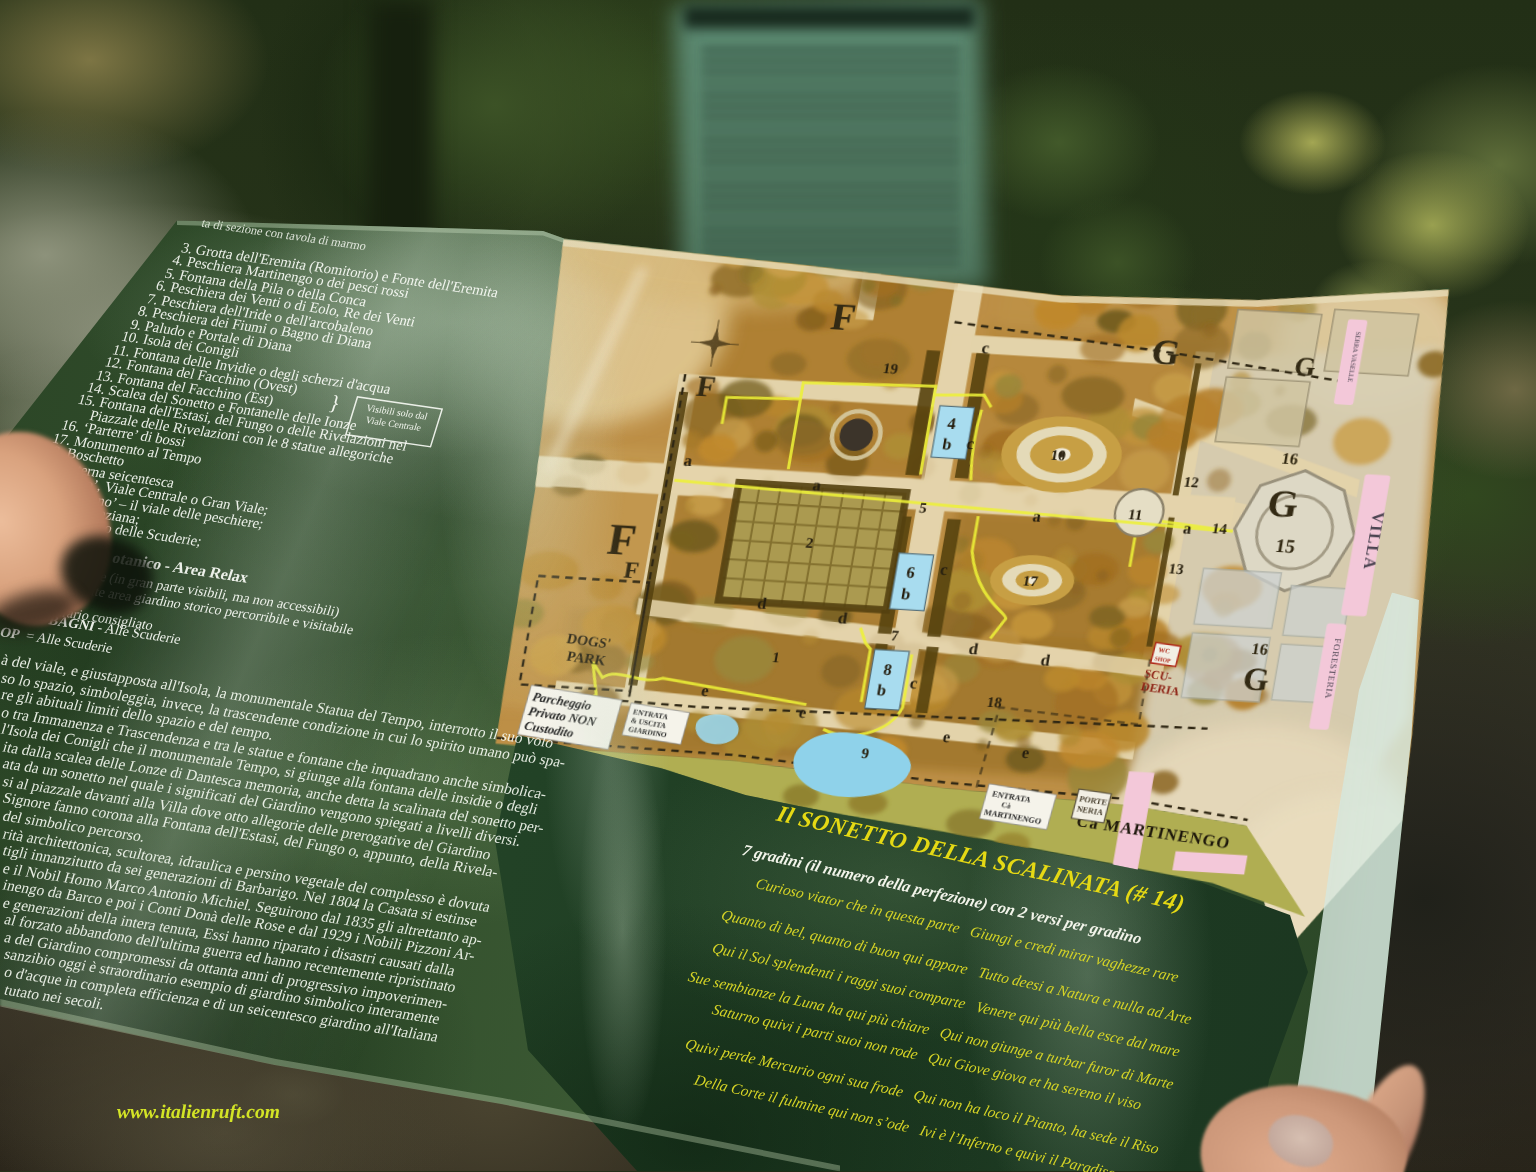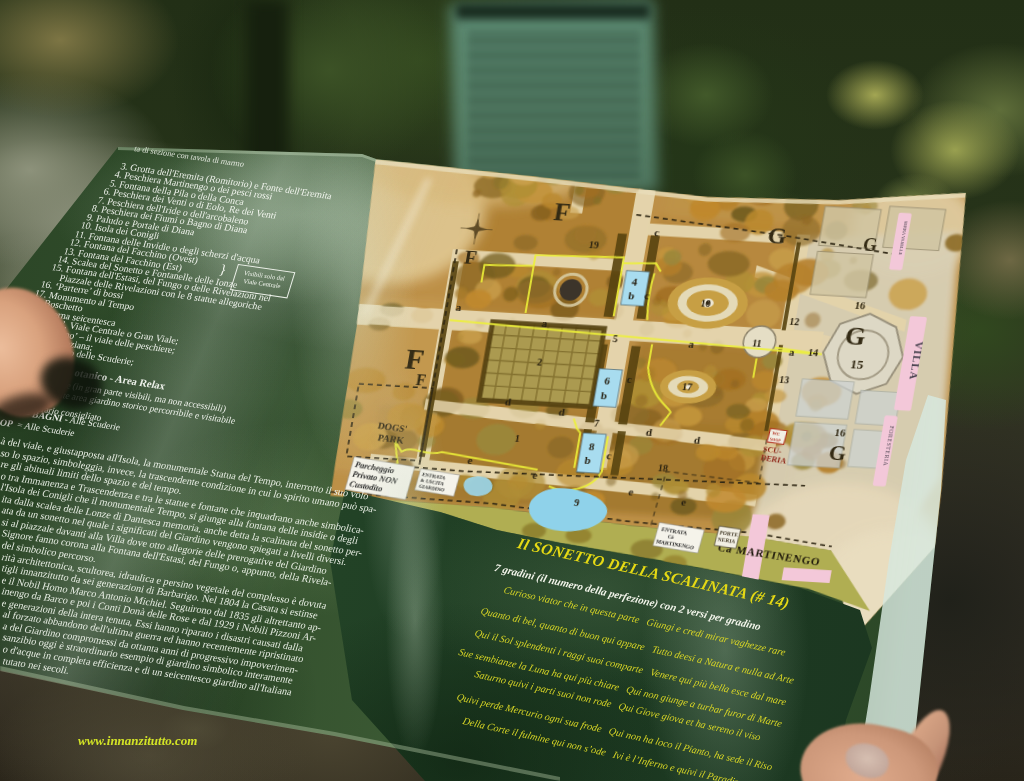--- a/index.html
+++ b/index.html
@@ -676,15 +676,15 @@
  border-radius:45% 55% 40% 40%;transform:rotate(26deg);filter:blur(1.4px);"></div>
 <div class="abs" style="left:800px;top:724px;width:136px;height:100px;background:
  radial-gradient(110px 76px at 45% 55%, #e0ab8c 0%, #cd987a 55%, #aa7558 100%);
  border-radius:58% 42% 45% 55%;transform:rotate(12deg);filter:blur(1px);"></div>
 
 <div class="abs" style="left:845px;top:744px;width:44px;height:33px;background:
  radial-gradient(32px 24px at 50% 45%, #d6bfb1 0%, #c3a89c 70%, #b89a8c 100%);
  border-radius:50% 50% 46% 54%;transform:rotate(16deg);filter:blur(0.8px);"></div>
 
 <div class="abs" style="left:78px;top:733px;color:#d3e426;font-size:13px;font-style:italic;
- font-weight:bold;letter-spacing:0px;filter:blur(0.3px);">www.innanzitutto.com</div>
+ font-weight:bold;letter-spacing:0px;filter:blur(0.3px);">www.italienruft.com</div>
 
 </div>
 
 </body></html>

